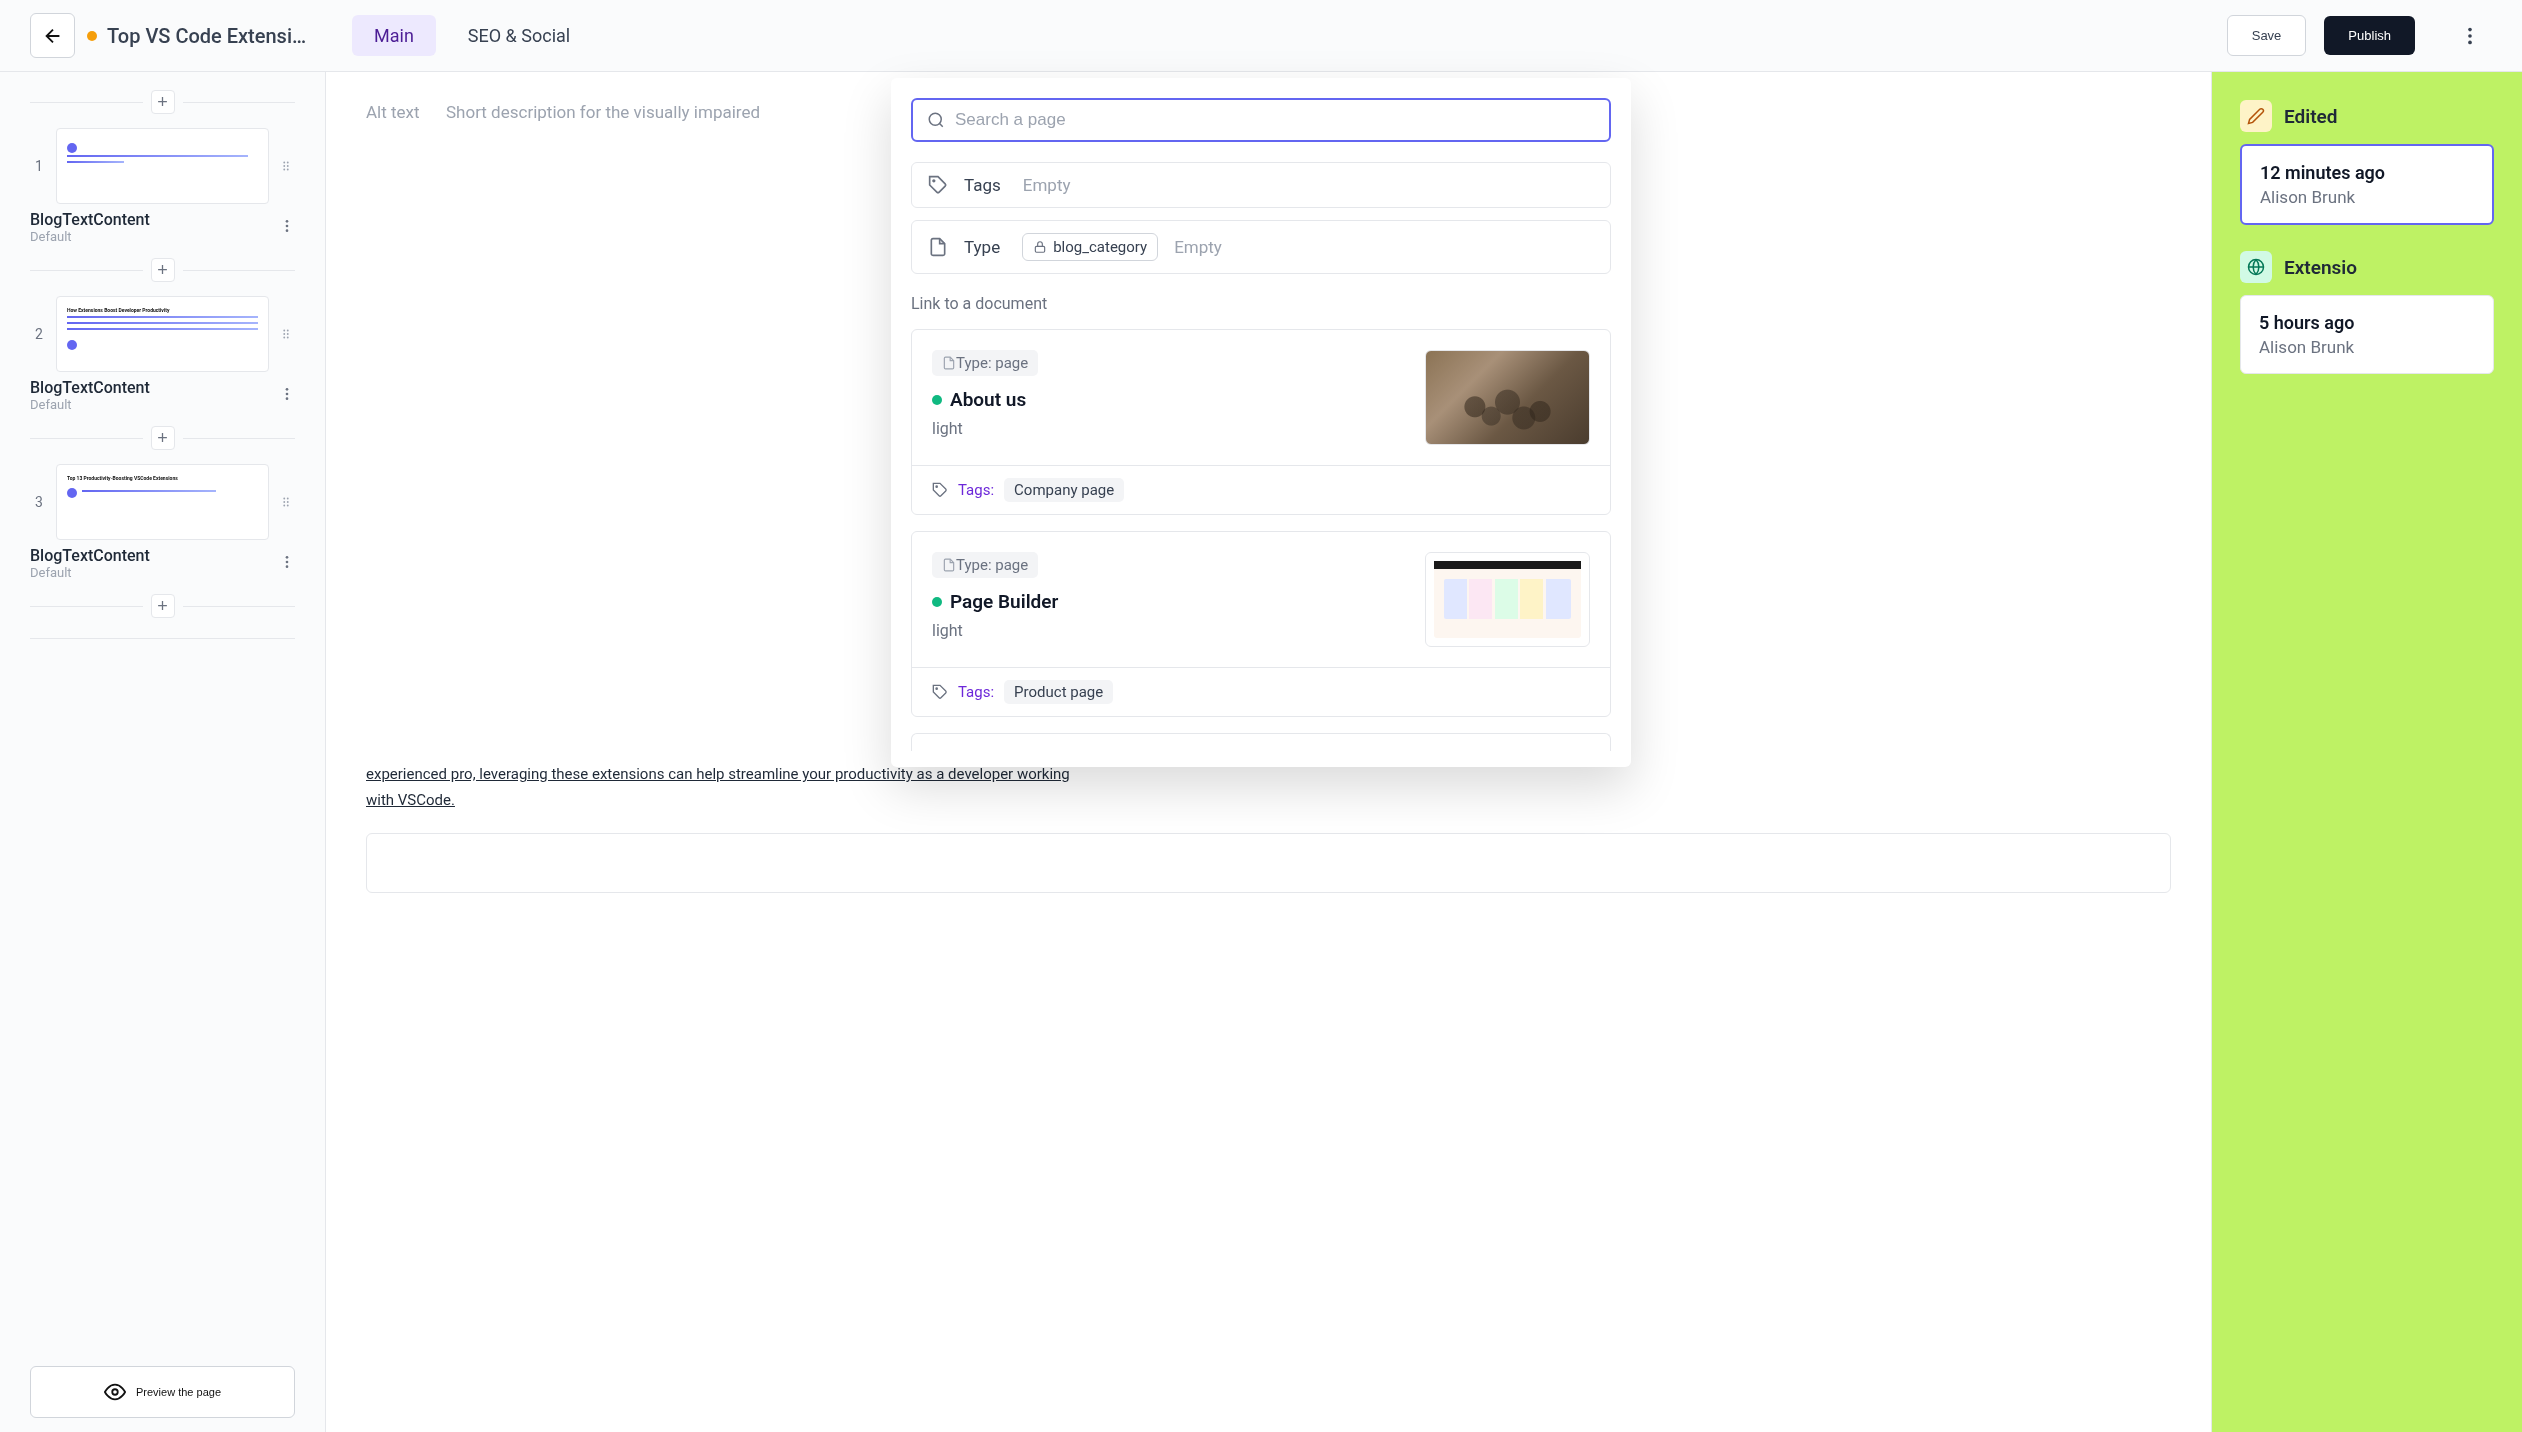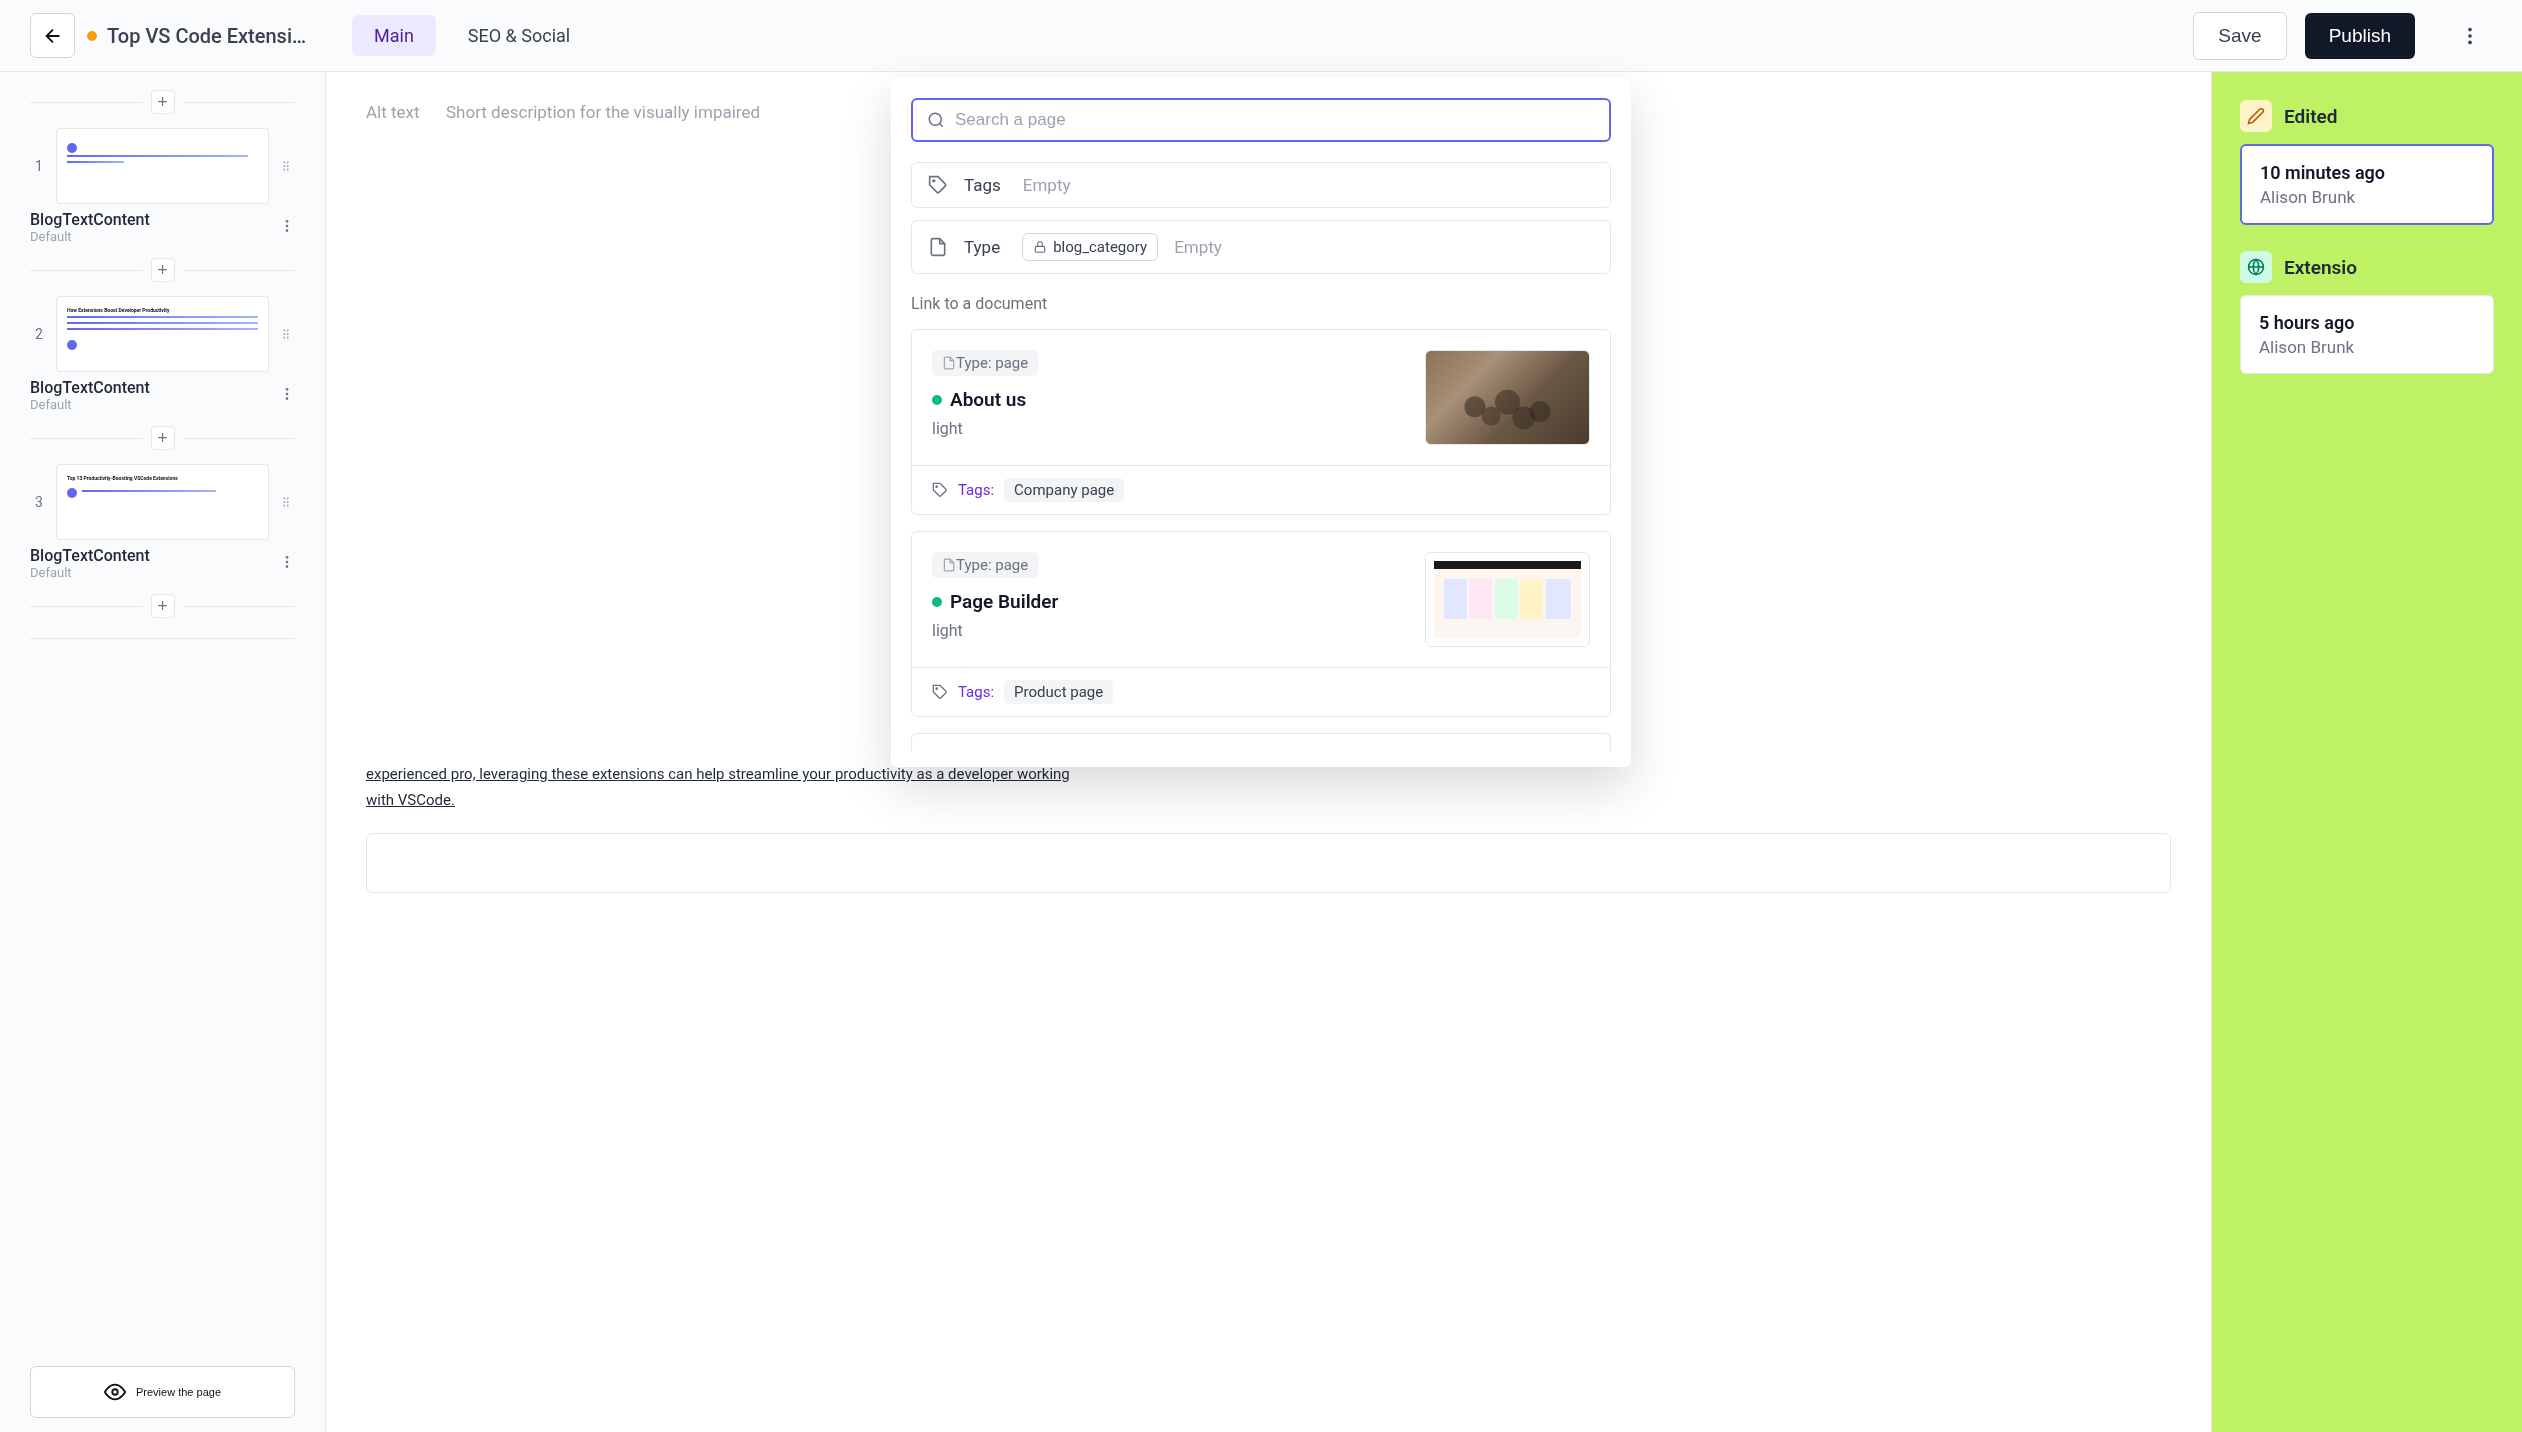--- a/index.html
+++ b/index.html
@@ -60,21 +60,21 @@
     cursor: pointer;
   }
   .tab.active {
     background: #ede9fe;
     color: #4c1d95;
   }
   .topbar-spacer { flex: 1; }
   .btn {
     padding: 12px 24px;
     border-radius: 6px;
-    font-size: 19px;
+    font-size: 13px;
     font-weight: 500;
     border: none;
     cursor: pointer;
   }
   .btn-outline { background: #fff; border: 1px solid #d1d5db; color: #374151; }
   .btn-primary { background: #111827; color: #fff; }
   .btn-icon {
     width: 45px; height: 45px;
     display: flex; align-items: center; justify-content: center;
     background: transparent; border: none; cursor: pointer;
@@ -630,21 +630,21 @@
   <aside class="sidebar-right">
     <div class="status-row">
       <div class="status-icon yellow">
         <svg viewBox="0 0 24 24" fill="none" stroke="#b45309" stroke-width="2">
             <path d="M17 3a2.8 2.8 0 1 1 4 4L7.5 20.5 2 22l1.5-5.5L17 3z"></path>
           </svg>
       </div>
       <div class="status-label">Edited</div>
     </div>
     <div class="version-card active">
-      <div class="ver-time">10 minutes ago</div>
+      <div class="ver-time">12 minutes ago</div>
       <div class="ver-author">Alison Brunk</div>
     </div>
 
     <div class="status-row">
       <div class="status-icon green">
         <svg viewBox="0 0 24 24" fill="none" stroke="#047857" stroke-width="2">
             <circle cx="12" cy="12" r="10"></circle>
             <path d="M2 12h20M12 2a15 15 0 0 1 0 20M12 2a15 15 0 0 0 0 20"></path>
           </svg>
       </div>

